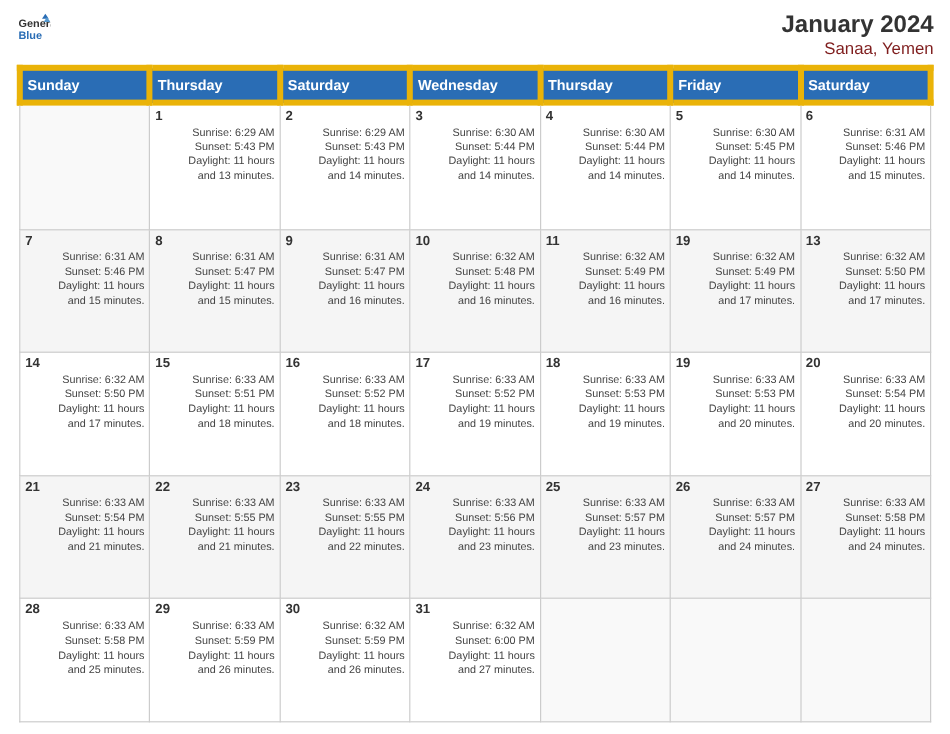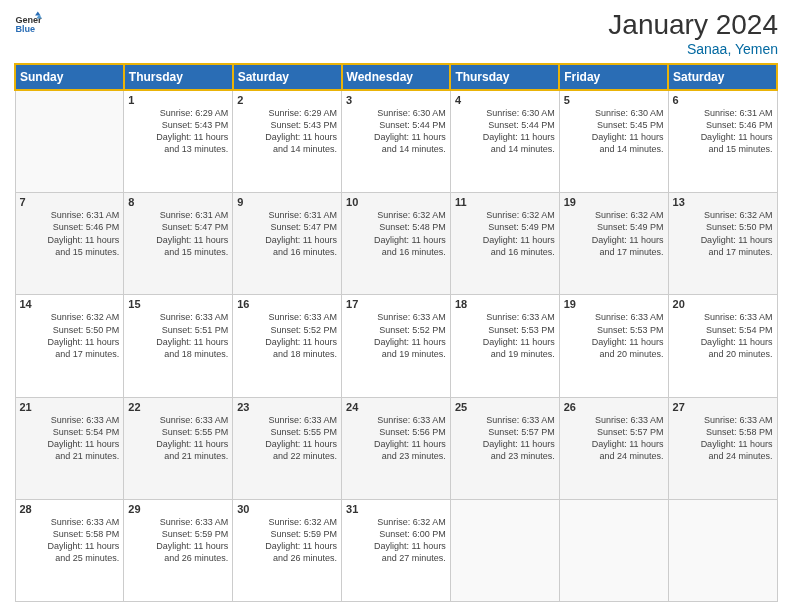--- a/index.html
+++ b/index.html
@@ -29,47 +29,47 @@
       gap: 4px;
     }
     .logo-icon {
       width: 28px;
       height: 28px;
     }
     .title-block {
       text-align: right;
     }
     .main-title {
-      font-size: 28px;
-      font-weight: normal;
+      font-size: 20px;
+      font-weight: bold;
       color: #333;
       line-height: 1.1;
     }
     .subtitle {
       font-size: 14px;
-      color: #0369a1;
+      color: #7f1d1d;
     }
     .calendar {
       flex: 1;
       display: flex;
       flex-direction: column;
     }
     table {
       width: 100%;
       border-collapse: collapse;
       flex: 1;
     }
     th {
       background-color: #2a6db5;
       color: #fff;
       font-size: 12px;
       font-weight: bold;
       padding: 5px 4px;
       text-align: left;
-      border: 2px solid #eab308;
+      border: 5px solid #eab308;
     }
     td {
       border: 1px solid #ccc;
       vertical-align: top;
       padding: 3px 4px;
       font-size: 9.5px;
       color: #333;
       width: calc(100% / 7);
       background: #fff;
     }

